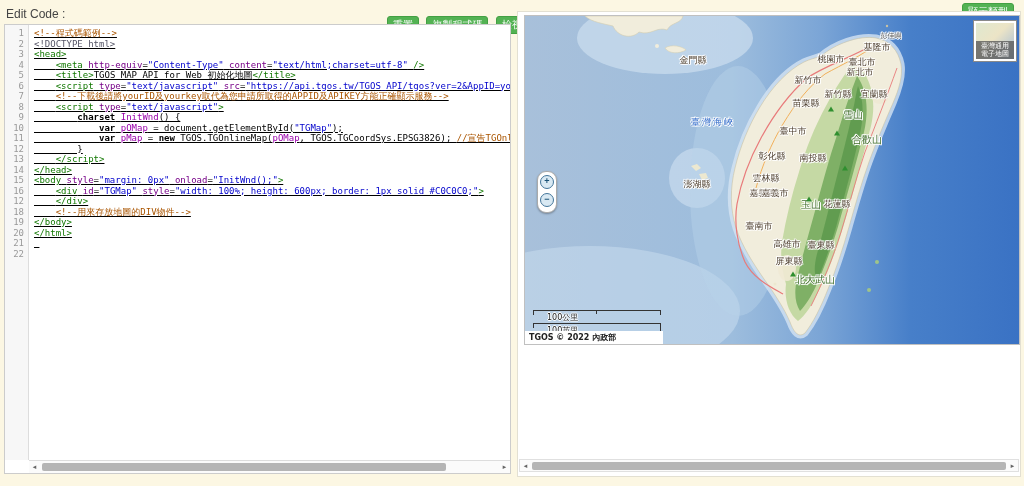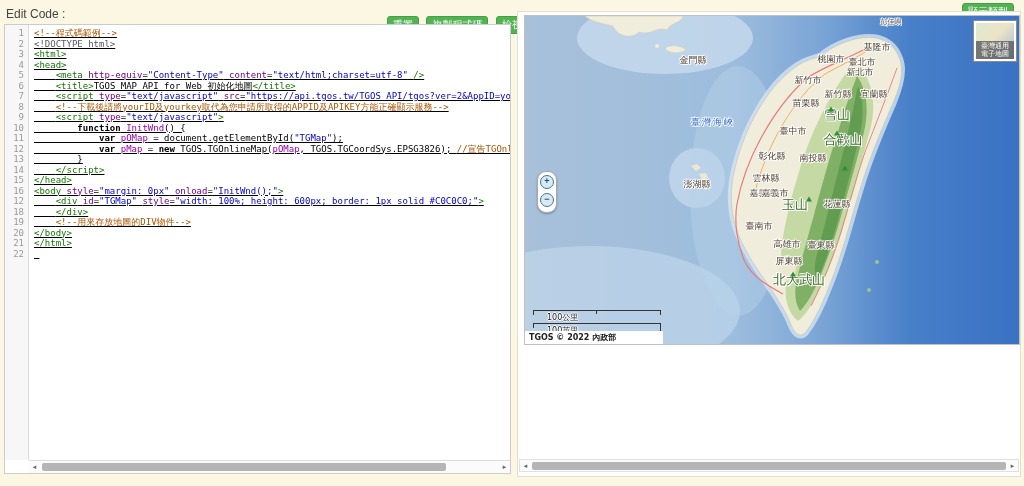--- a/index.html
+++ b/index.html
@@ -63,21 +63,21 @@
   }
   .mapbox svg{position:absolute;left:0;top:0;}
   .hs-panel{left:1px;right:1px;bottom:4px;border:1px solid #e0e0e0;}
   .hs-panel .hs-thumb{left:12px;right:12px;}
   
   .mlabel{position:absolute;transform:translate(-50%,-50%);white-space:nowrap;
     font-family:"DejaVu Sans",sans-serif;
     text-shadow:1px 0 0 #fff,-1px 0 0 #fff,0 1px 0 #fff,0 -1px 0 #fff,1px 1px 0 #fff,-1px -1px 0 #fff;}
   .city{font-size:9px;font-weight:normal;color:#4a3b2a;}
   .sea{font-size:9px;color:#2a66c8;letter-spacing:2px;}
-  .mountain{font-size:13px;color:#3f6d2a;}
+  .mountain{font-size:10px;color:#3f6d2a;margin-left:16px;}
   .islet{font-size:7px;color:#555;}
   .peak{position:absolute;width:0;height:0;transform:translate(-50%,-50%);
     border-left:3px solid transparent;border-right:3px solid transparent;
     border-bottom:5px solid #2f8f2f;}
   .zoomctl{
     position:absolute;left:12px;top:155px;width:18px;height:40px;background:#fff;
     border:1px solid #aaa;border-radius:9px;box-shadow:0 1px 2px rgba(0,0,0,.3);
   }
   .zbtn{position:absolute;left:2px;width:12px;height:12px;border-radius:50%;
     background:#d9e9f3;border:1.5px solid #44769b;color:#1a5276;font-weight:bold;
@@ -138,28 +138,27 @@
       <div class="ln">12</div>
       <div class="ln">18</div>
       <div class="ln">19</div>
       <div class="ln">20</div>
       <div class="ln">21</div>
       <div class="ln">22</div>
     </div>
   <div class="code">
       <div class="cl"><span class="tok-c">&lt;!--程式碼範例--&gt;</span></div>
       <div class="cl"><span class="tok-m">&lt;!DOCTYPE html&gt;</span></div>
-      <div class="cl"><span class="tok-t">&lt;html&gt;</span></div>
       <div class="cl"><span class="tok-t">&lt;head&gt;</span></div>
       <div class="cl"><span class="tok-p">    </span><span class="tok-t">&lt;meta</span><span class="tok-p"> </span><span class="tok-a">http-equiv</span><span class="tok-p">=</span><span class="tok-s">"Content-Type"</span><span class="tok-p"> </span><span class="tok-a">content</span><span class="tok-p">=</span><span class="tok-s">"text/html;charset=utf-8"</span><span class="tok-p"> </span><span class="tok-t">/&gt;</span></div>
       <div class="cl"><span class="tok-p">    </span><span class="tok-t">&lt;title&gt;</span><span class="tok-p">TGOS MAP API for Web 初始化地圖</span><span class="tok-t">&lt;/title&gt;</span></div>
       <div class="cl"><span class="tok-p">    </span><span class="tok-t">&lt;script</span><span class="tok-p"> </span><span class="tok-a">type</span><span class="tok-p">=</span><span class="tok-s">"text/javascript"</span><span class="tok-p"> </span><span class="tok-a">src</span><span class="tok-p">=</span><span class="tok-s">"https://api.tgos.tw/TGOS_API/tgos?ver=2&amp;AppID=yourID&amp;APIKey=yourkey"</span></div>
       <div class="cl"><span class="tok-p">    </span><span class="tok-c">&lt;!--下載後請將yourID及yourkey取代為您申請所取得的APPID及APIKEY方能正確顯示服務--&gt;</span></div>
       <div class="cl"><span class="tok-p">    </span><span class="tok-t">&lt;script</span><span class="tok-p"> </span><span class="tok-a">type</span><span class="tok-p">=</span><span class="tok-s">"text/javascript"</span><span class="tok-t">&gt;</span></div>
-      <div class="cl"><span class="tok-p">        </span><span class="tok-k">function</span><span class="tok-p"> </span><span class="tok-v">InitWnd</span><span class="tok-p">() {</span></div>
+      <div class="cl"><span class="tok-p">        </span><span class="tok-k">charset</span><span class="tok-p"> </span><span class="tok-v">InitWnd</span><span class="tok-p">() {</span></div>
       <div class="cl"><span class="tok-p">            </span><span class="tok-k">var</span><span class="tok-p"> </span><span class="tok-v">pOMap</span><span class="tok-p"> = document.getElementById(</span><span class="tok-s">"TGMap"</span><span class="tok-p">);</span></div>
       <div class="cl"><span class="tok-p">            </span><span class="tok-k">var</span><span class="tok-p"> </span><span class="tok-v">pMap</span><span class="tok-p"> = </span><span class="tok-k">new</span><span class="tok-p"> TGOS.TGOnlineMap(</span><span class="tok-v">pOMap</span><span class="tok-p">, TGOS.TGCoordSys.EPSG3826); </span><span class="tok-c">//宣告TGOnlineMap地圖物件並設定坐標系統</span></div>
       <div class="cl"><span class="tok-p">        }</span></div>
       <div class="cl"><span class="tok-p">    </span><span class="tok-t">&lt;/script&gt;</span></div>
       <div class="cl"><span class="tok-t">&lt;/head&gt;</span></div>
       <div class="cl"><span class="tok-t">&lt;body</span><span class="tok-p"> </span><span class="tok-a">style</span><span class="tok-p">=</span><span class="tok-s">"margin: 0px"</span><span class="tok-p"> </span><span class="tok-a">onload</span><span class="tok-p">=</span><span class="tok-s">"InitWnd();"</span><span class="tok-t">&gt;</span></div>
       <div class="cl"><span class="tok-p">    </span><span class="tok-t">&lt;div</span><span class="tok-p"> </span><span class="tok-a">id</span><span class="tok-p">=</span><span class="tok-s">"TGMap"</span><span class="tok-p"> </span><span class="tok-a">style</span><span class="tok-p">=</span><span class="tok-s">"width: 100%; height: 600px; border: 1px solid #C0C0C0;"</span><span class="tok-t">&gt;</span></div>
       <div class="cl"><span class="tok-p">    </span><span class="tok-t">&lt;/div&gt;</span></div>
       <div class="cl"><span class="tok-p">    </span><span class="tok-c">&lt;!--用來存放地圖的DIV物件--&gt;</span></div>
       <div class="cl"><span class="tok-t">&lt;/body&gt;</span></div>
@@ -225,42 +224,42 @@
       <circle cx="352" cy="246" r="2" fill="#9fc48a"></circle>
       <circle cx="344" cy="274" r="2" fill="#9fc48a"></circle>
       <circle cx="250" cy="268" r="1.5" fill="#ece8d0"></circle>
       <circle cx="362" cy="10" r="1.2" fill="#c9c2a4"></circle>
     </svg>
 
     <div style="position:absolute;left:0;top:0;width:494px;height:328px;">
         <div class="mlabel city" style="left: 168px; top: 44px;">金門縣</div>
         <div class="mlabel sea" style="left: 188px; top: 106px;">臺灣海峽</div>
         <div class="mlabel city" style="left: 172px; top: 168px;">澎湖縣</div>
-        <div class="mlabel islet" style="left: 360px; top: 6px; padding-left: 12px;">彭佳嶼</div>
+        <div class="mlabel islet" style="left: 360px; top: 20px; padding-left: 12px;">彭佳嶼</div>
         <div class="mlabel city" style="left: 352px; top: 31px;">基隆市</div>
         <div class="mlabel city" style="left: 306px; top: 43px;">桃園市</div>
         <div class="mlabel city" style="left: 337px; top: 46px;">臺北市</div>
         <div class="mlabel city" style="left: 335px; top: 56px;">新北市</div>
         <div class="mlabel city" style="left: 283px; top: 64px;">新竹市</div>
         <div class="mlabel city" style="left: 313px; top: 78px;">新竹縣</div>
         <div class="mlabel city" style="left: 349px; top: 78px;">宜蘭縣</div>
         <div class="mlabel city" style="left: 281px; top: 87px;">苗栗縣</div>
         <div class="mlabel city" style="left: 268px; top: 115px;">臺中市</div>
         <div class="mlabel city" style="left: 247px; top: 140px;">彰化縣</div>
         <div class="mlabel city" style="left: 288px; top: 142px;">南投縣</div>
         <div class="mlabel city" style="left: 241px; top: 162px;">雲林縣</div>
         <div class="mlabel city" style="left: 221px; top: 177px; padding-left: 34px;">嘉義縣</div>
         <div class="mlabel city" style="left: 250px; top: 177px;">嘉義市</div>
         <div class="mlabel city" style="left: 312px; top: 188px;">花蓮縣</div>
         <div class="mlabel city" style="left: 234px; top: 210px;">臺南市</div>
         <div class="mlabel city" style="left: 262px; top: 228px;">高雄市</div>
         <div class="mlabel city" style="left: 296px; top: 229px;">臺東縣</div>
         <div class="mlabel city" style="left: 264px; top: 245px;">屏東縣</div>
         <div class="mlabel mountain" style="left: 312px; top: 99px;">雪山</div>
-        <div class="mlabel mountain" style="left: 318px; top: 124px;">合歡山</div>
+        <div class="mlabel mountain" style="left: 318px; top: 124px; padding-left: 16px;">合歡山</div>
         <div class="mlabel mountain" style="left: 270px; top: 189px;">玉山</div>
         <div class="mlabel mountain" style="left: 274px; top: 264px;">北大武山</div>
         <div class="peak" style="left: 306px; top: 93px;"></div>
         <div class="peak" style="left: 312px; top: 117px;"></div>
         <div class="peak" style="left: 320px; top: 152px;"></div>
         <div class="peak" style="left: 284px; top: 183px;"></div>
         <div class="peak" style="left: 268px; top: 258px;"></div>
       </div>
 
     <div class="zoomctl">

